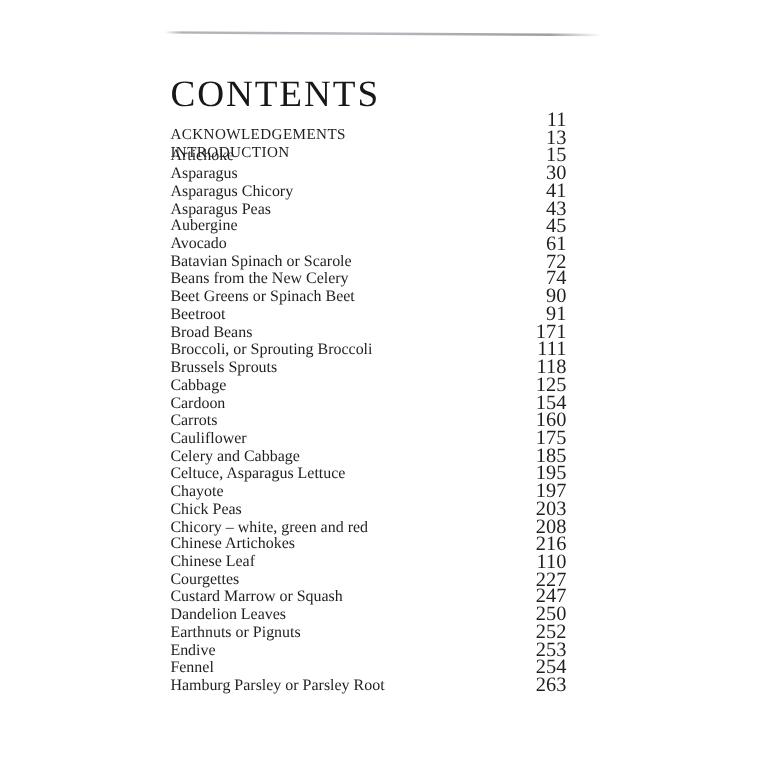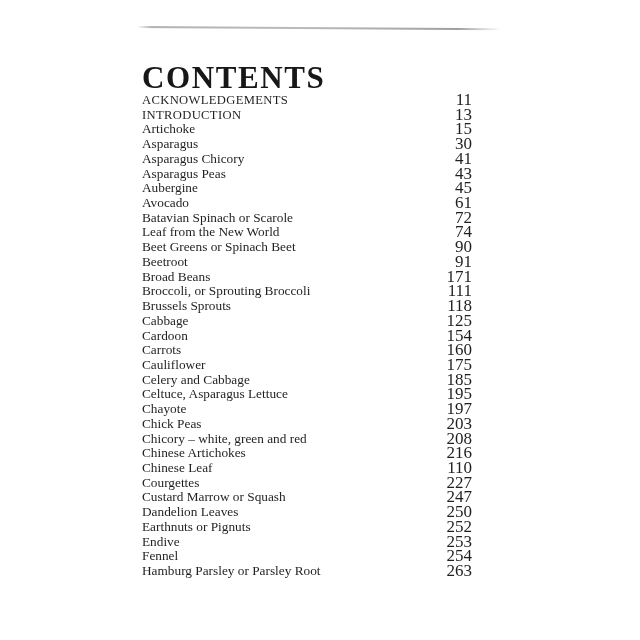--- a/index.html
+++ b/index.html
@@ -43,21 +43,21 @@
     transform-origin: left center;
   }
 
   .title {
     position: absolute;
     left: 142px;
     top: 40px;
     font-size: 31px;
     line-height: 34px;
     letter-spacing: 1.6px;
-    font-weight: 700;
+    font-weight: 400;
     color: #171717;
     white-space: nowrap;
   }
 
   .toc {
     position: absolute;
     left: 142px;
     top: 93px;
     width: 330px;
   }
@@ -74,20 +74,21 @@
   .toc-label {
     position: absolute;
     left: 0;
     top: 0;
   }
 
   .toc-row.smallcaps .toc-label {
     font-variant: small-caps;
     font-size: 12.6px;
     letter-spacing: 0.35px;
+    margin-top: 12px;
   }
 
   .toc-page {
     position: absolute;
     right: 0;
     top: 0;
     width: 34px;
     text-align: right;
     font-size: 17px;
     color: #1f1f1f;
@@ -133,21 +134,21 @@
       </div>
       <div class="toc-row">
         <span class="toc-label">Avocado</span>
         <span class="toc-page">61</span>
       </div>
       <div class="toc-row">
         <span class="toc-label">Batavian Spinach or Scarole</span>
         <span class="toc-page">72</span>
       </div>
       <div class="toc-row">
-        <span class="toc-label">Leaf from the New World</span>
+        <span class="toc-label">Beans from the New Celery</span>
         <span class="toc-page">74</span>
       </div>
       <div class="toc-row">
         <span class="toc-label">Beet Greens or Spinach Beet</span>
         <span class="toc-page">90</span>
       </div>
       <div class="toc-row">
         <span class="toc-label">Beetroot</span>
         <span class="toc-page">91</span>
       </div>

